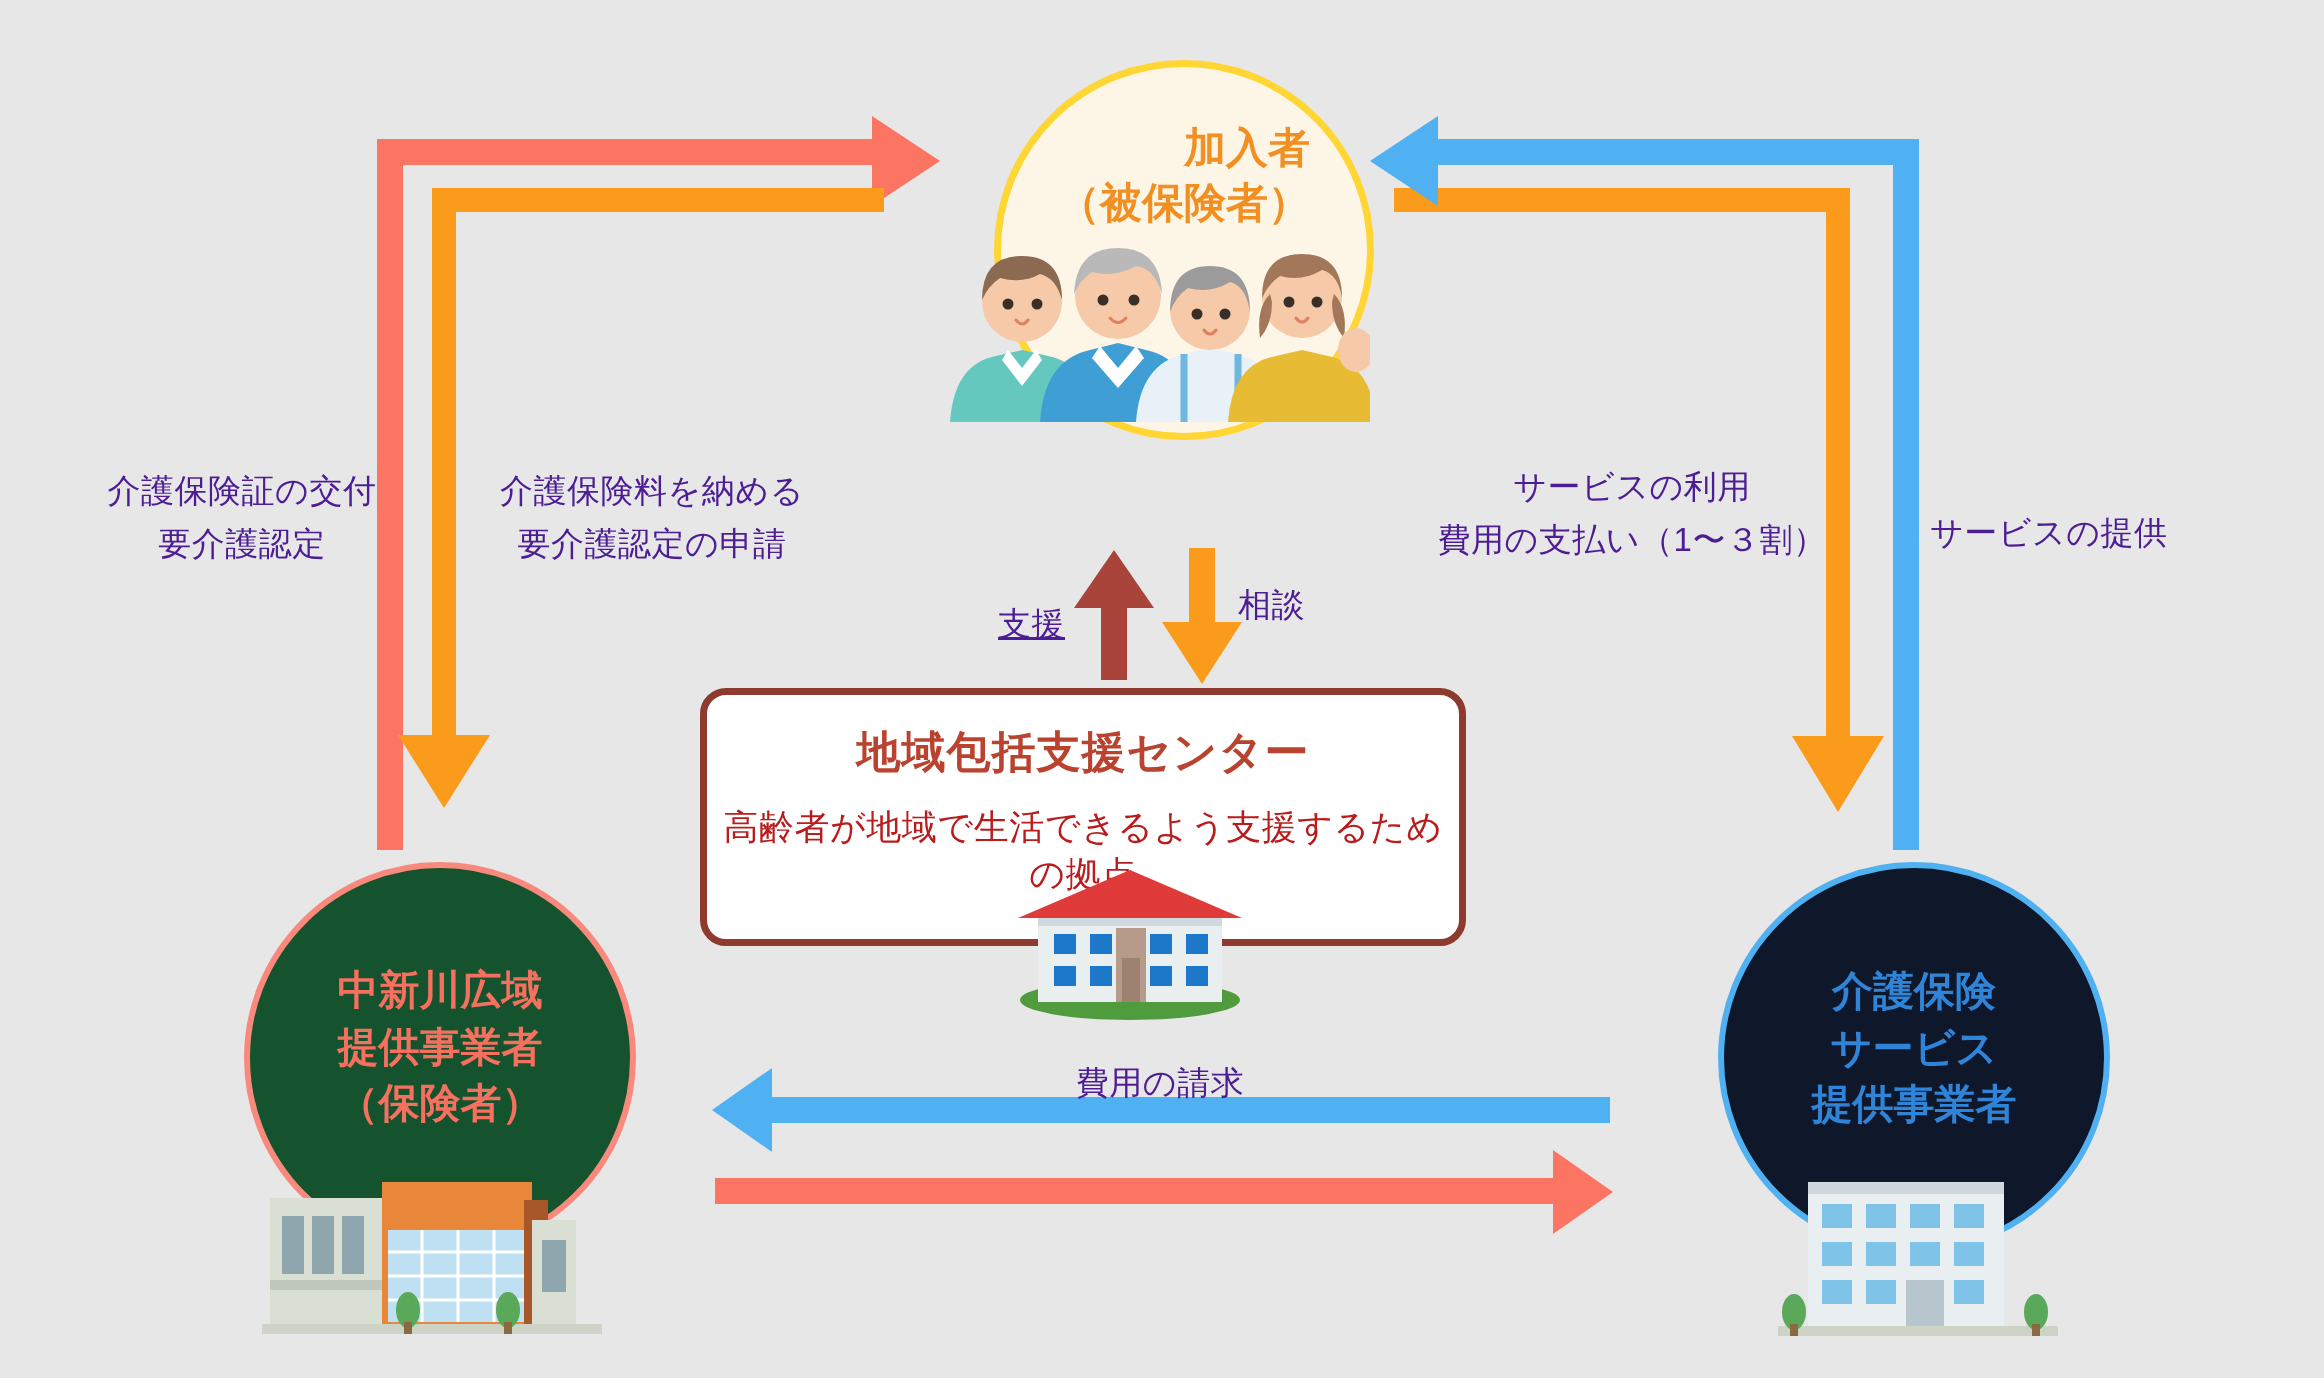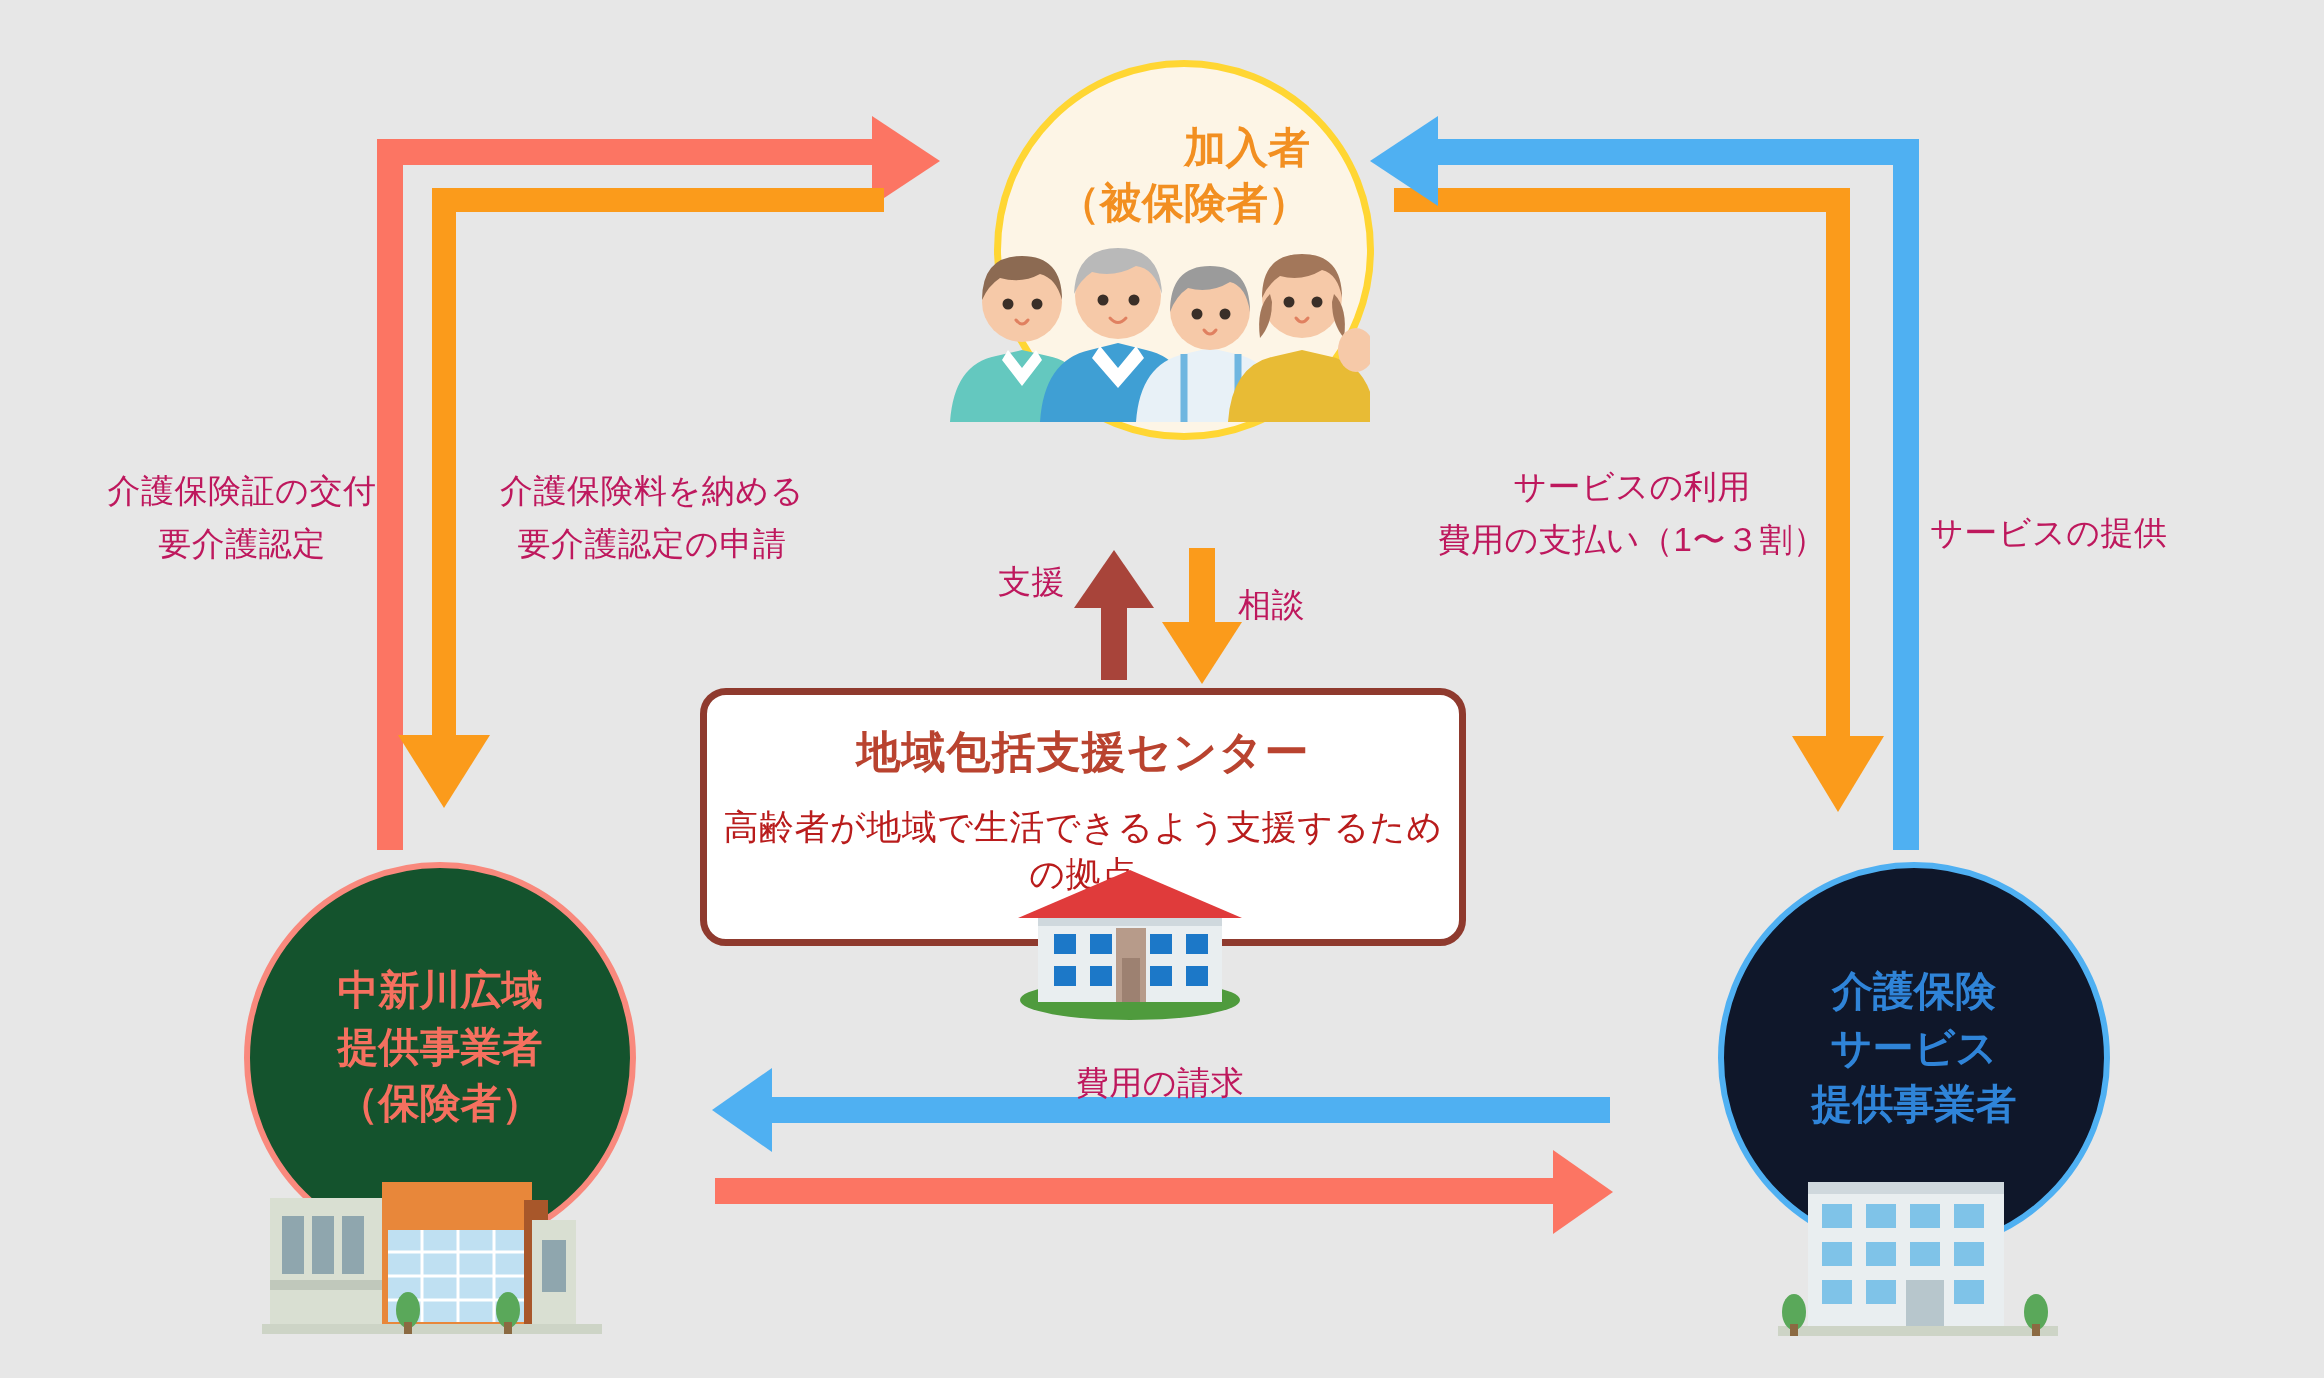--- a/index.html
+++ b/index.html
@@ -9,21 +9,21 @@
     font-family:"Liberation Sans","DejaVu Sans",sans-serif;
     overflow:hidden;
     position:relative;
   }
   #stage{position:absolute;left:0;top:0;width:2324px;height:1378px;}
   .abs{position:absolute;}
 
   
   .lbl{
     position:absolute;
-    color:#be185d;
+    color:#4c1d95;
     font-size:33px;
     font-weight:500;
     line-height:1.62;
     letter-spacing:.5px;
     text-align:center;
     white-space:nowrap;
   }
 
   
   .circle{
@@ -65,21 +65,21 @@
     text-align:center;
   }
   #center-title{
     color:#b9432f;font-size:44px;font-weight:bold;margin-top:28px;letter-spacing:1px;
   }
   #center-sub{
     color:#b91c1c;font-size:35px;margin-top:22px;letter-spacing:.5px;
   }
 
   
-  #lbl-shien{left:998px;top:555px;}
+  #lbl-shien{left:998px;top:597px;text-decoration:underline;}
   #lbl-soudan{left:1238px;top:578px;}
 
   svg{position:absolute;left:0;top:0;width:2324px;height:1378px;pointer-events:none;}
 </style>
 </head>
 <body>
 
 <div id="stage">
 
   <svg viewBox="0 0 2324 1378">

